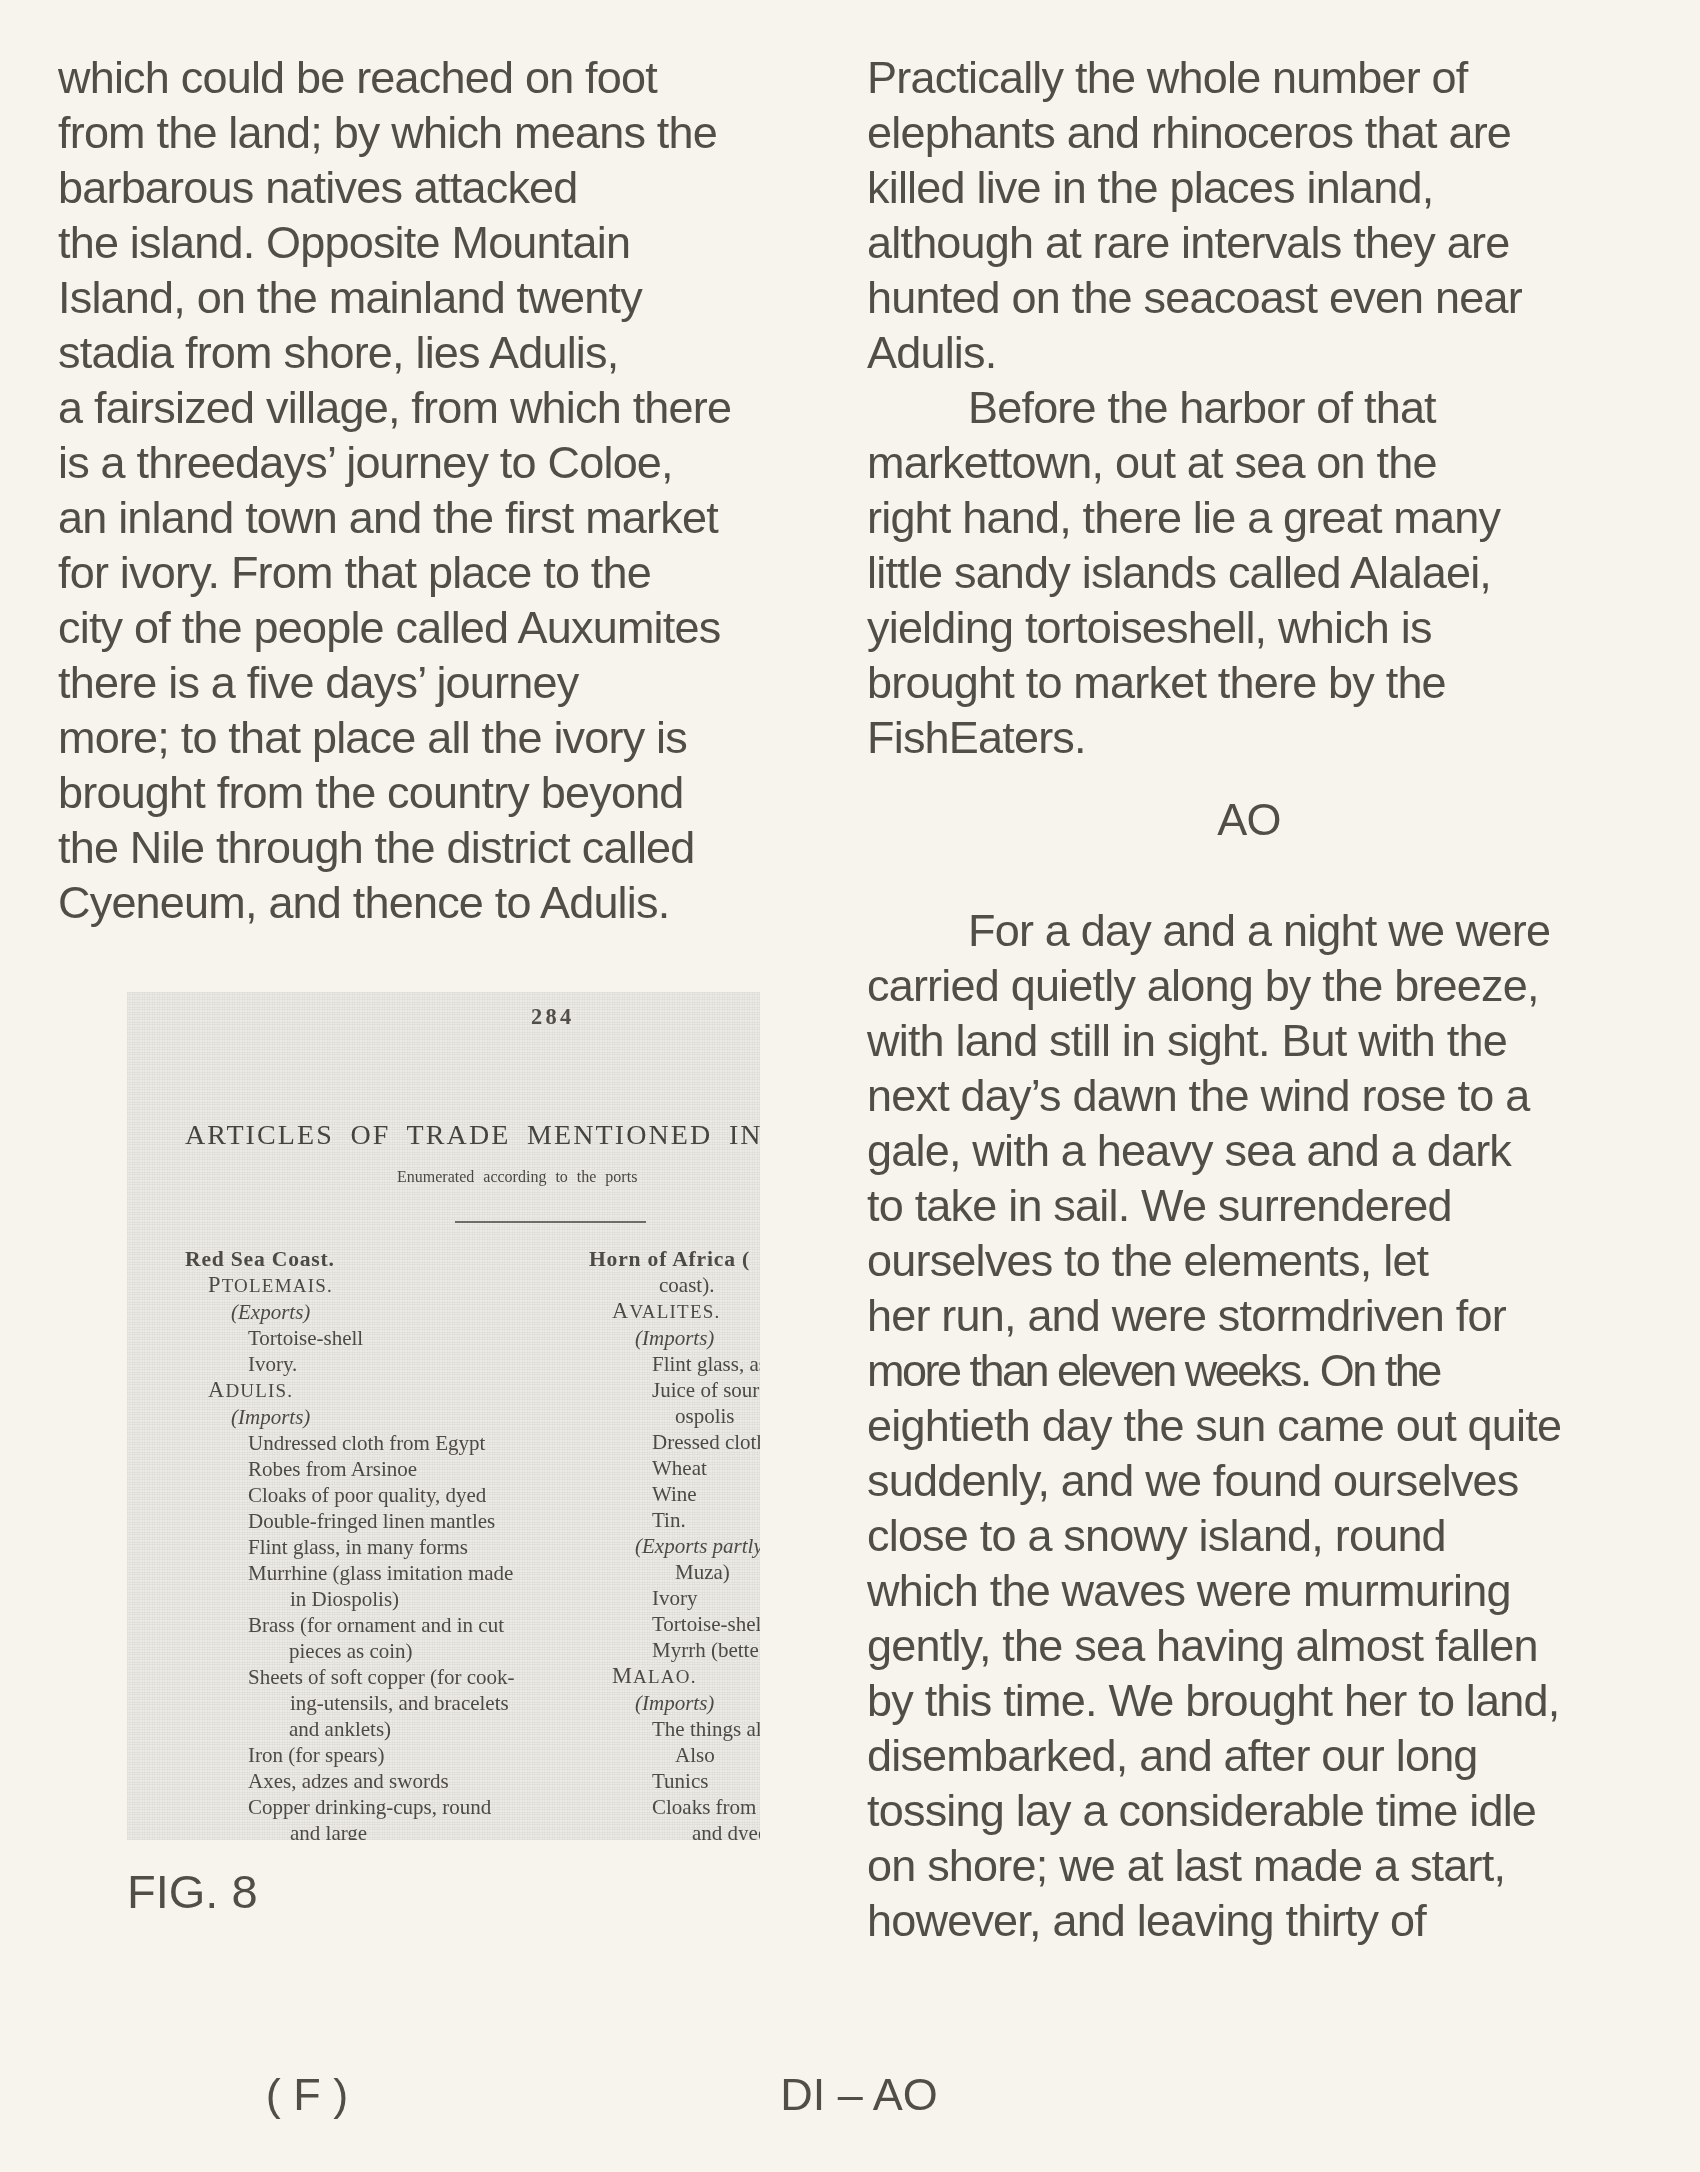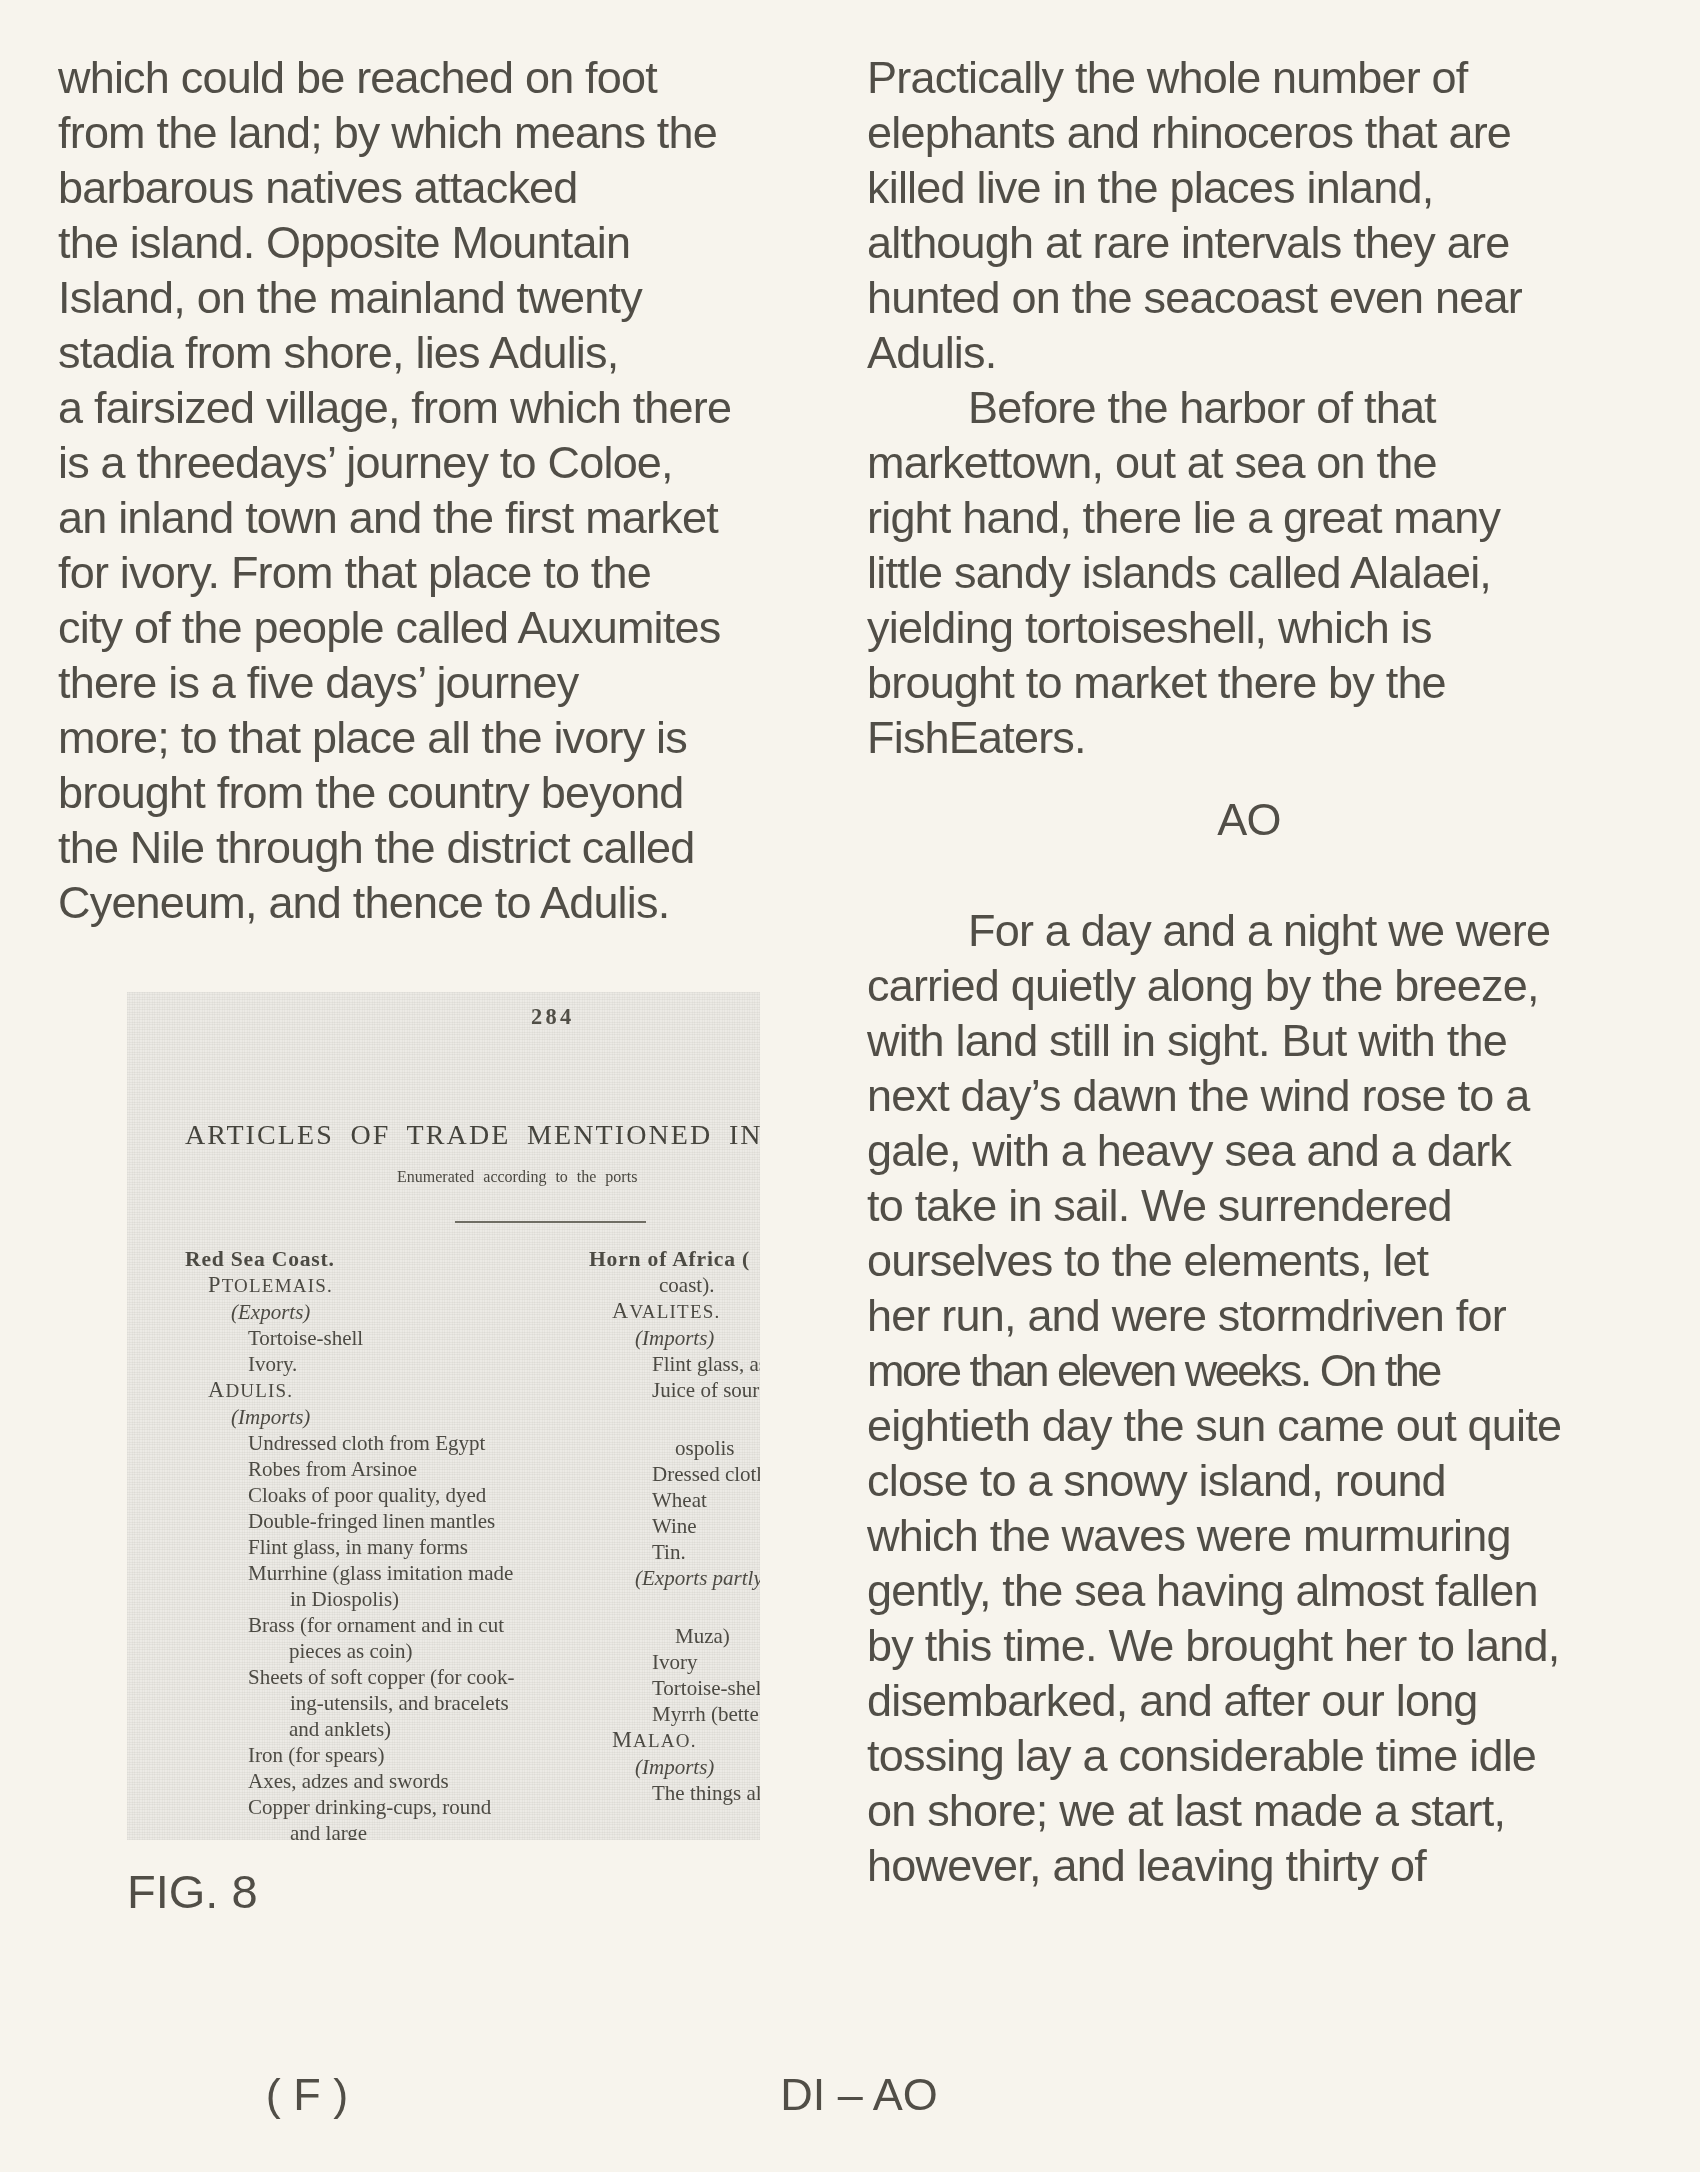--- a/index.html
+++ b/index.html
@@ -42,21 +42,21 @@
   .fig-col-r{left:462px;font-family:Liberation Serif, serif;}
   .fig-col .row{white-space:nowrap;}
   .c-head{margin-left:0;font-weight:700;font-size:21.6px;letter-spacing:0.8px;}
   .c-port{margin-left:23px;font-size:19px;letter-spacing:1.2px;}
   .c-port::first-letter{font-size:22.4px;}
   .c-paren{margin-left:46px;font-style:italic;}
   .c-item{margin-left:63px;}
   .c-w1{margin-left:105px;}
   .c-w2{margin-left:104px;}
   .c-sub{margin-left:70px;}
-  .c-wr1{margin-left:86px;margin-top:32px;}
+  .c-wr1{margin-left:86px;}
   .c-wr2{margin-left:103px;}
   
   .fig-caption{position:absolute;top:1864px;left:127px;width:633px;font-size:47px;letter-spacing:0;}
   .footer-left{position:absolute;top:2069px;left:307px;transform:translateX(-50%);font-size:45px;white-space:nowrap;}
   .footer-center{position:absolute;top:2069px;left:859px;transform:translateX(-50%);font-size:45px;white-space:nowrap;}
 </style>
 </head>
 <body>
 
 <div class="page">
@@ -162,20 +162,21 @@
         <div class="ln">For a day and a night we were</div>
         <div class="ln">carried quietly along by the breeze,</div>
         <div class="ln">with land still in sight. But with the</div>
         <div class="ln">next day’s dawn the wind rose to a</div>
         <div class="ln">gale, with a heavy sea and a dark</div>
         <div class="ln">to take in sail. We surrendered</div>
         <div class="ln">ourselves to the elements, let</div>
         <div class="ln">her run, and were stormdriven for</div>
         <div class="ln">more than eleven weeks. On the</div>
         <div class="ln">eightieth day the sun came out quite</div>
+        <div class="ln">suddenly, and we found ourselves</div>
         <div class="ln">close to a snowy island, round</div>
         <div class="ln">which the waves were murmuring</div>
         <div class="ln">gently, the sea having almost fallen</div>
         <div class="ln">by this time. We brought her to land,</div>
         <div class="ln">disembarked, and after our long</div>
         <div class="ln">tossing lay a considerable time idle</div>
         <div class="ln">on shore; we at last made a start,</div>
         <div class="ln">however, and leaving thirty of</div>
       </div>
   </div>

